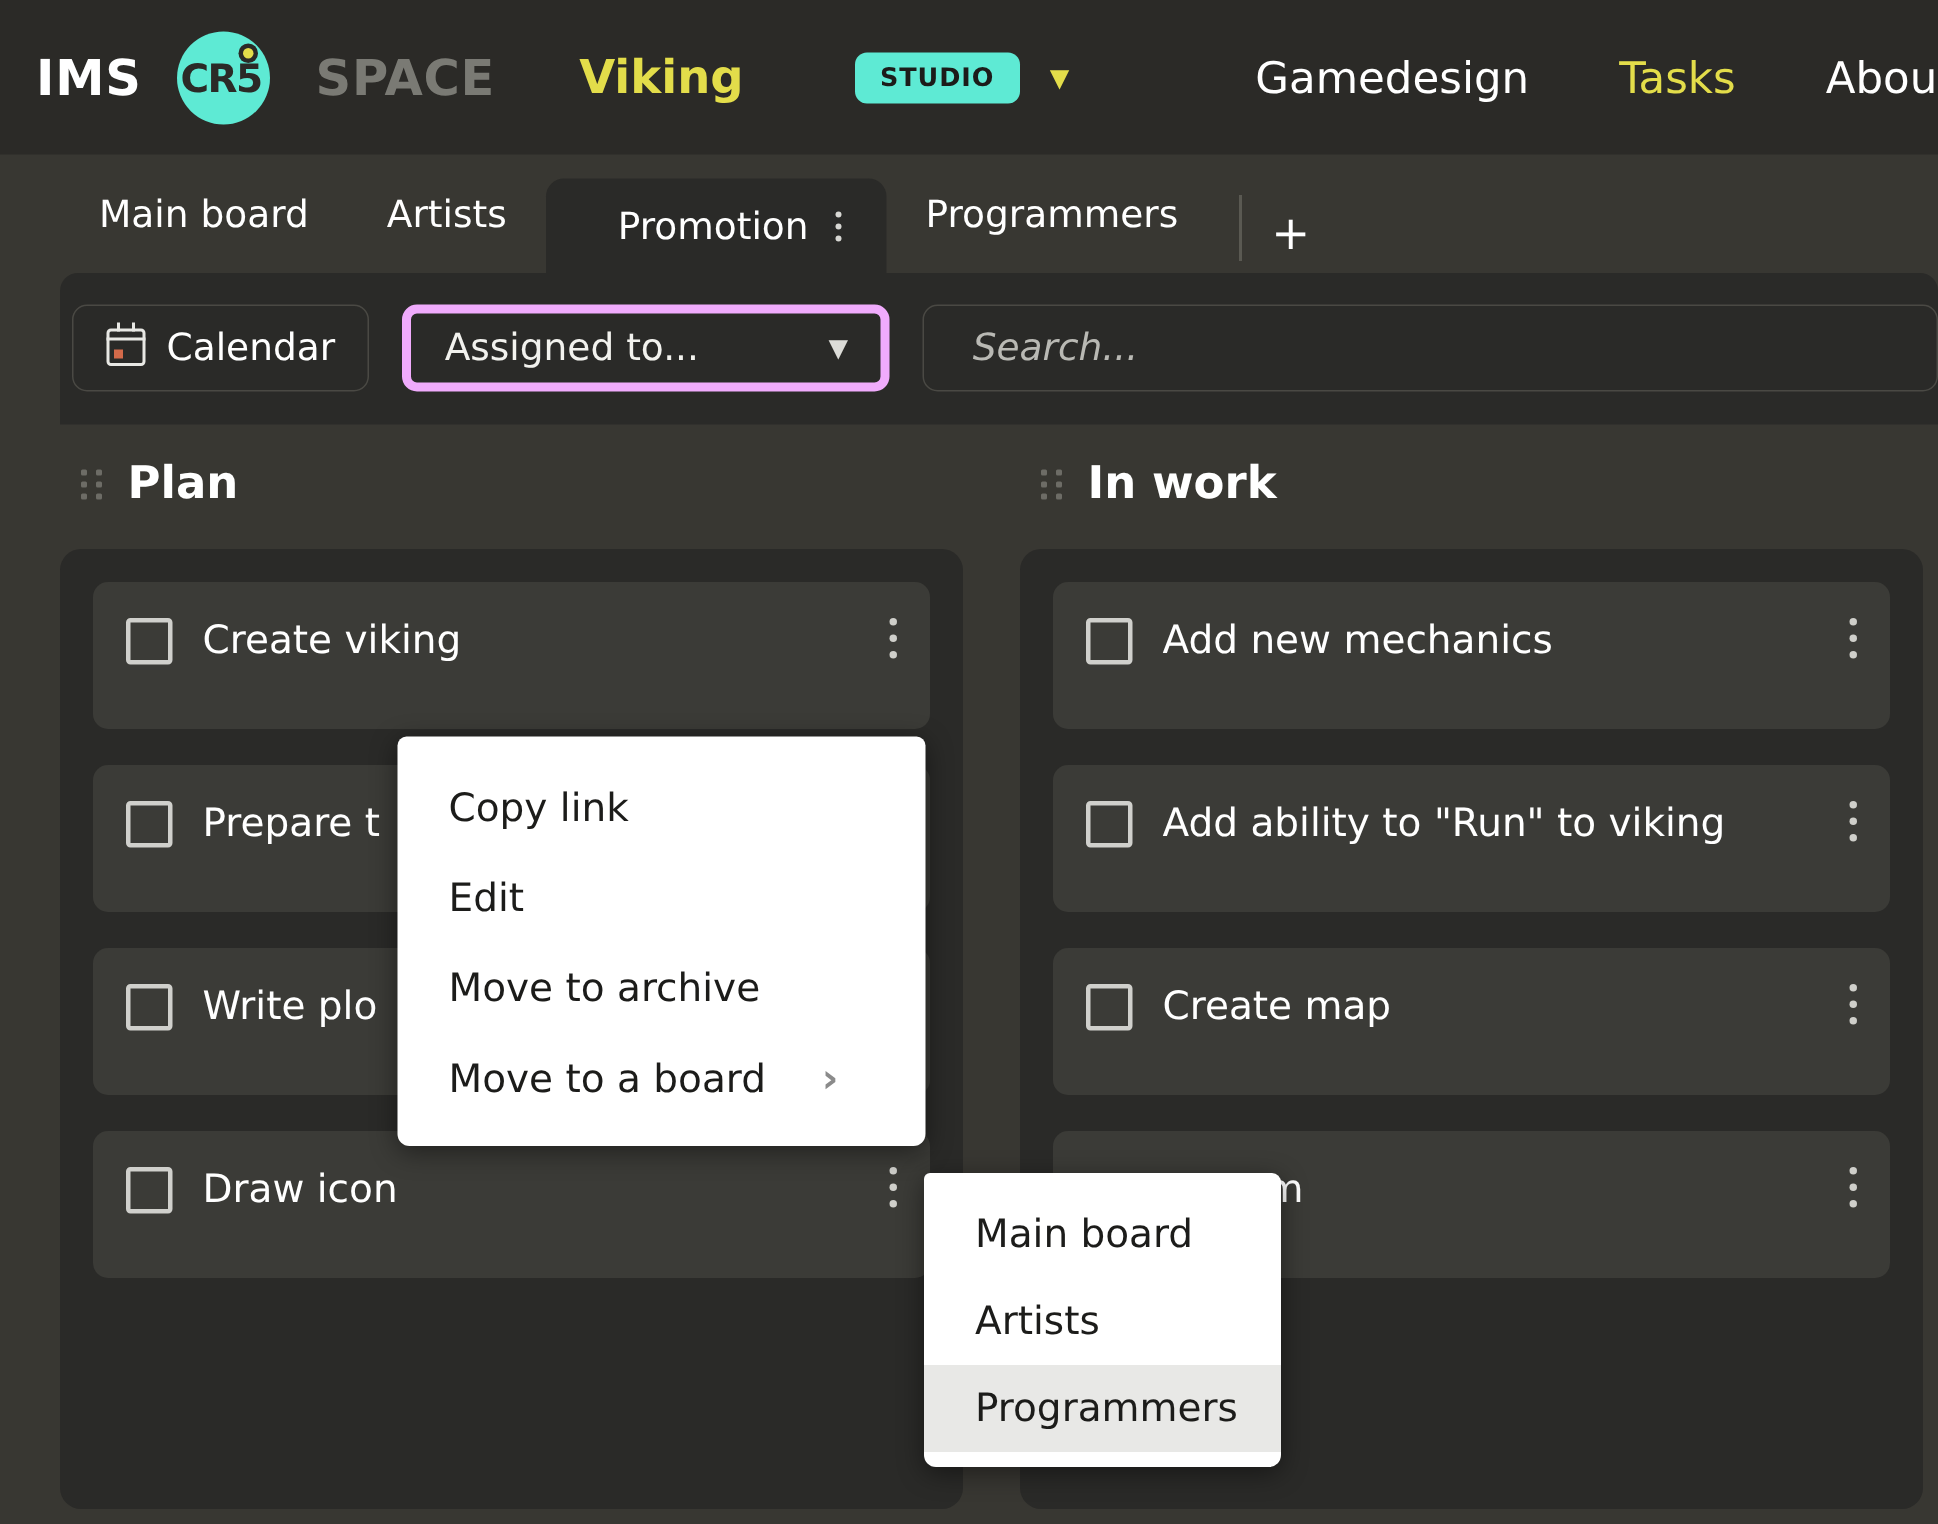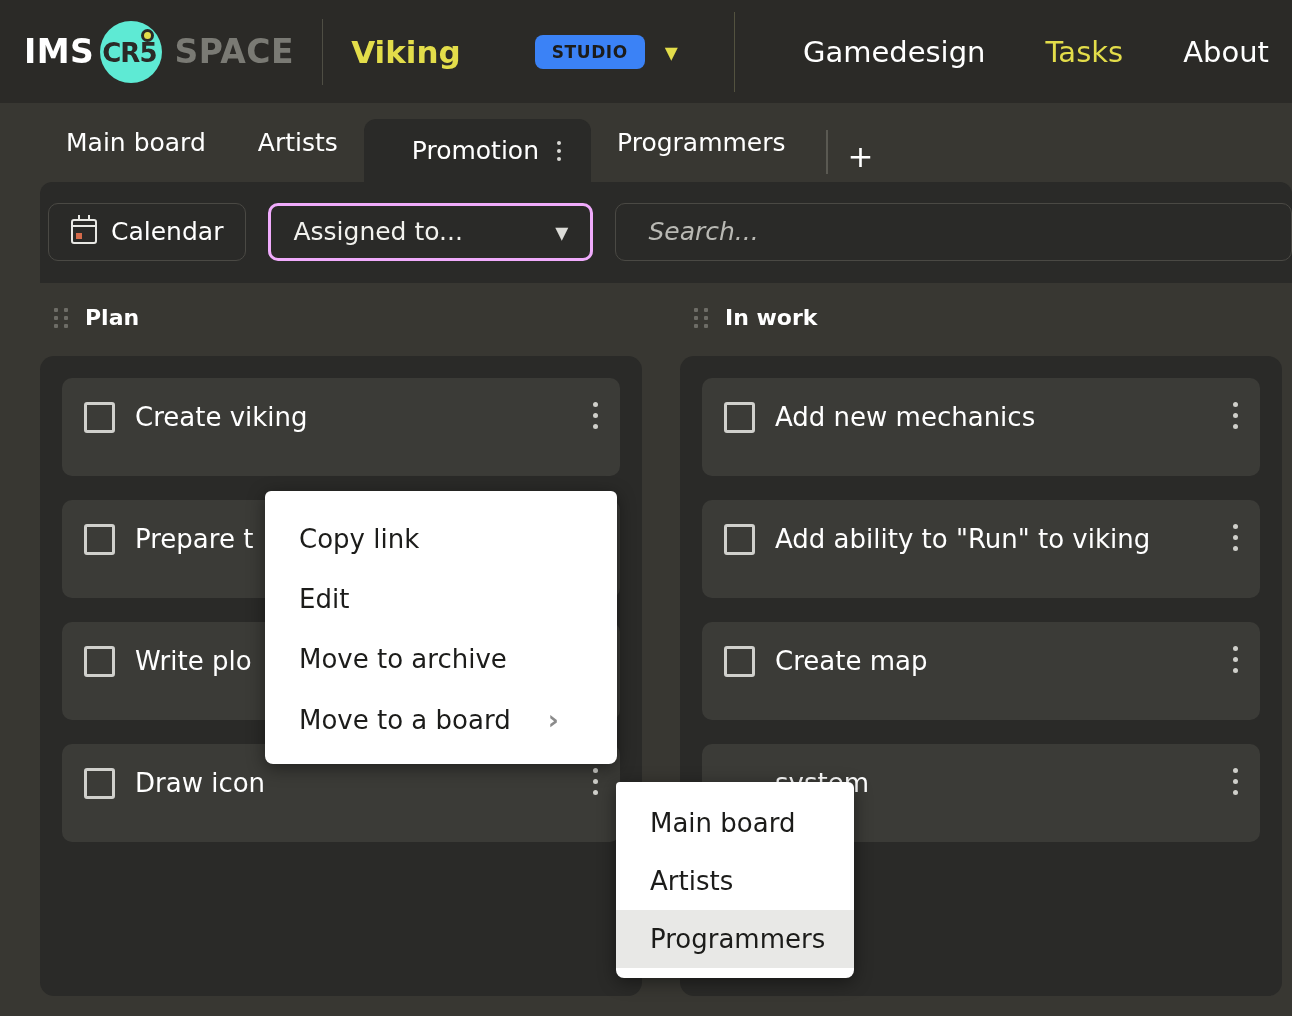--- a/index.html
+++ b/index.html
@@ -12,21 +12,21 @@
 
   
   .topbar {
     height: 103px;
     background: #2b2a27;
     display: flex;
     align-items: center;
     padding: 0 0 0 24px;
     position: relative;
   }
-  .brand { display: flex; align-items: center; gap: 0; }
+  .brand { display: flex; align-items: center; gap: 18px; }
   .brand-ims {
     color: #ffffff; font-size: 33px; font-weight: bold; letter-spacing: .5px;
   }
   .logo-mark {
     width: 62px; height: 62px; border-radius: 50%;
     background: #5eead4; position: relative;
     margin-left: 6px; margin-right: 8px;
     display: flex; align-items: center; justify-content: center;
   }
   .logo-mark .cr5 {
@@ -43,21 +43,21 @@
   }
   .brand-space {
     color: #7a7a74; font-size: 33px; font-weight: bold; letter-spacing: .5px;
     margin-left: 4px;
   }
   .vdivider { width: 1px; height: 66px; background: #4f4e44; margin: 0 28px; }
   .project-name {
     color: #e3dd4a; font-size: 31px; font-weight: bold;
   }
   .studio-pill {
-    background: #3b82f6; color: #1c1c1a;
+    background: #5eead4; color: #1c1c1a;
     font-size: 17px; font-weight: bold; letter-spacing: .6px;
     padding: 7px 17px; border-radius: 8px; margin-left: 74px;
   }
   .studio-chevron {
     color: #e3dd4a; font-size: 26px; margin-left: 20px; line-height: 1;
   }
   .nav-divider { width: 1px; height: 80px; background: #53523f; margin-left: 56px; }
   .topnav { display: flex; align-items: center; gap: 60px; margin-left: 68px; }
   .topnav a { font-size: 29px; color: #ffffff; text-decoration: none; }
   .topnav a.active { color: #e3dd4a; }
@@ -108,21 +108,21 @@
   }
   .cal-icon::before {
     content:""; position:absolute; left:-2px; right:-2px; top:4px; height:2px; background:#e8e8e4;
   }
   .cal-icon::after {
     content:""; position:absolute; left:3px; bottom:3px; width:6px; height:6px; background:#d46a4a;
   }
   .cal-tick { position:absolute; top:-6px; width:2px; height:6px; background:#e8e8e4; }
   .cal-tick.l { left:5px; } .cal-tick.r { right:5px; }
   .tb-select {
-    border: 3px solid #f0abfc; border-radius: 10px;
+    border: 6px solid #f0abfc; border-radius: 10px;
     height: 58px; width: 325px;
     display: flex; align-items: center; justify-content: space-between;
     padding: 0 22px; color: #f2f2ee; font-size: 25px;
   }
   .sel-chevron { color: #dcdcd8; font-size: 26px; line-height: 1; font-weight: bold; }
   .tb-search {
     border: 1px solid #4a4944; border-radius: 10px;
     height: 58px; flex: 1; margin-right: 0;
     display: flex; align-items: center; padding: 0 20px;
   }
@@ -136,21 +136,21 @@
   }
   .column { width: 602px; flex: none; }
   .col-head {
     display: flex; align-items: center; gap: 16px;
     margin-bottom: 26px; padding-left: 14px;
   }
   .drag-dots {
     display: grid; grid-template-columns: repeat(2, 5px); gap: 4px 5px;
   }
   .drag-dots i { width: 4px; height: 4px; background: #6d6c66; border-radius: 1px; display: block; }
-  .col-title { color: #ffffff; font-size: 22px; font-weight: bold; }
+  .col-title { color: #ffffff; font-size: 30px; font-weight: bold; }
   .col-body {
     background: #2a2a28; border-radius: 14px;
     padding: 22px; min-height: 640px;
   }
   .card {
     background: #3b3b37; border-radius: 10px;
     height: 98px; margin-bottom: 24px;
     display: flex; align-items: flex-start; padding: 22px 20px 0 22px;
     position: relative;
   }

